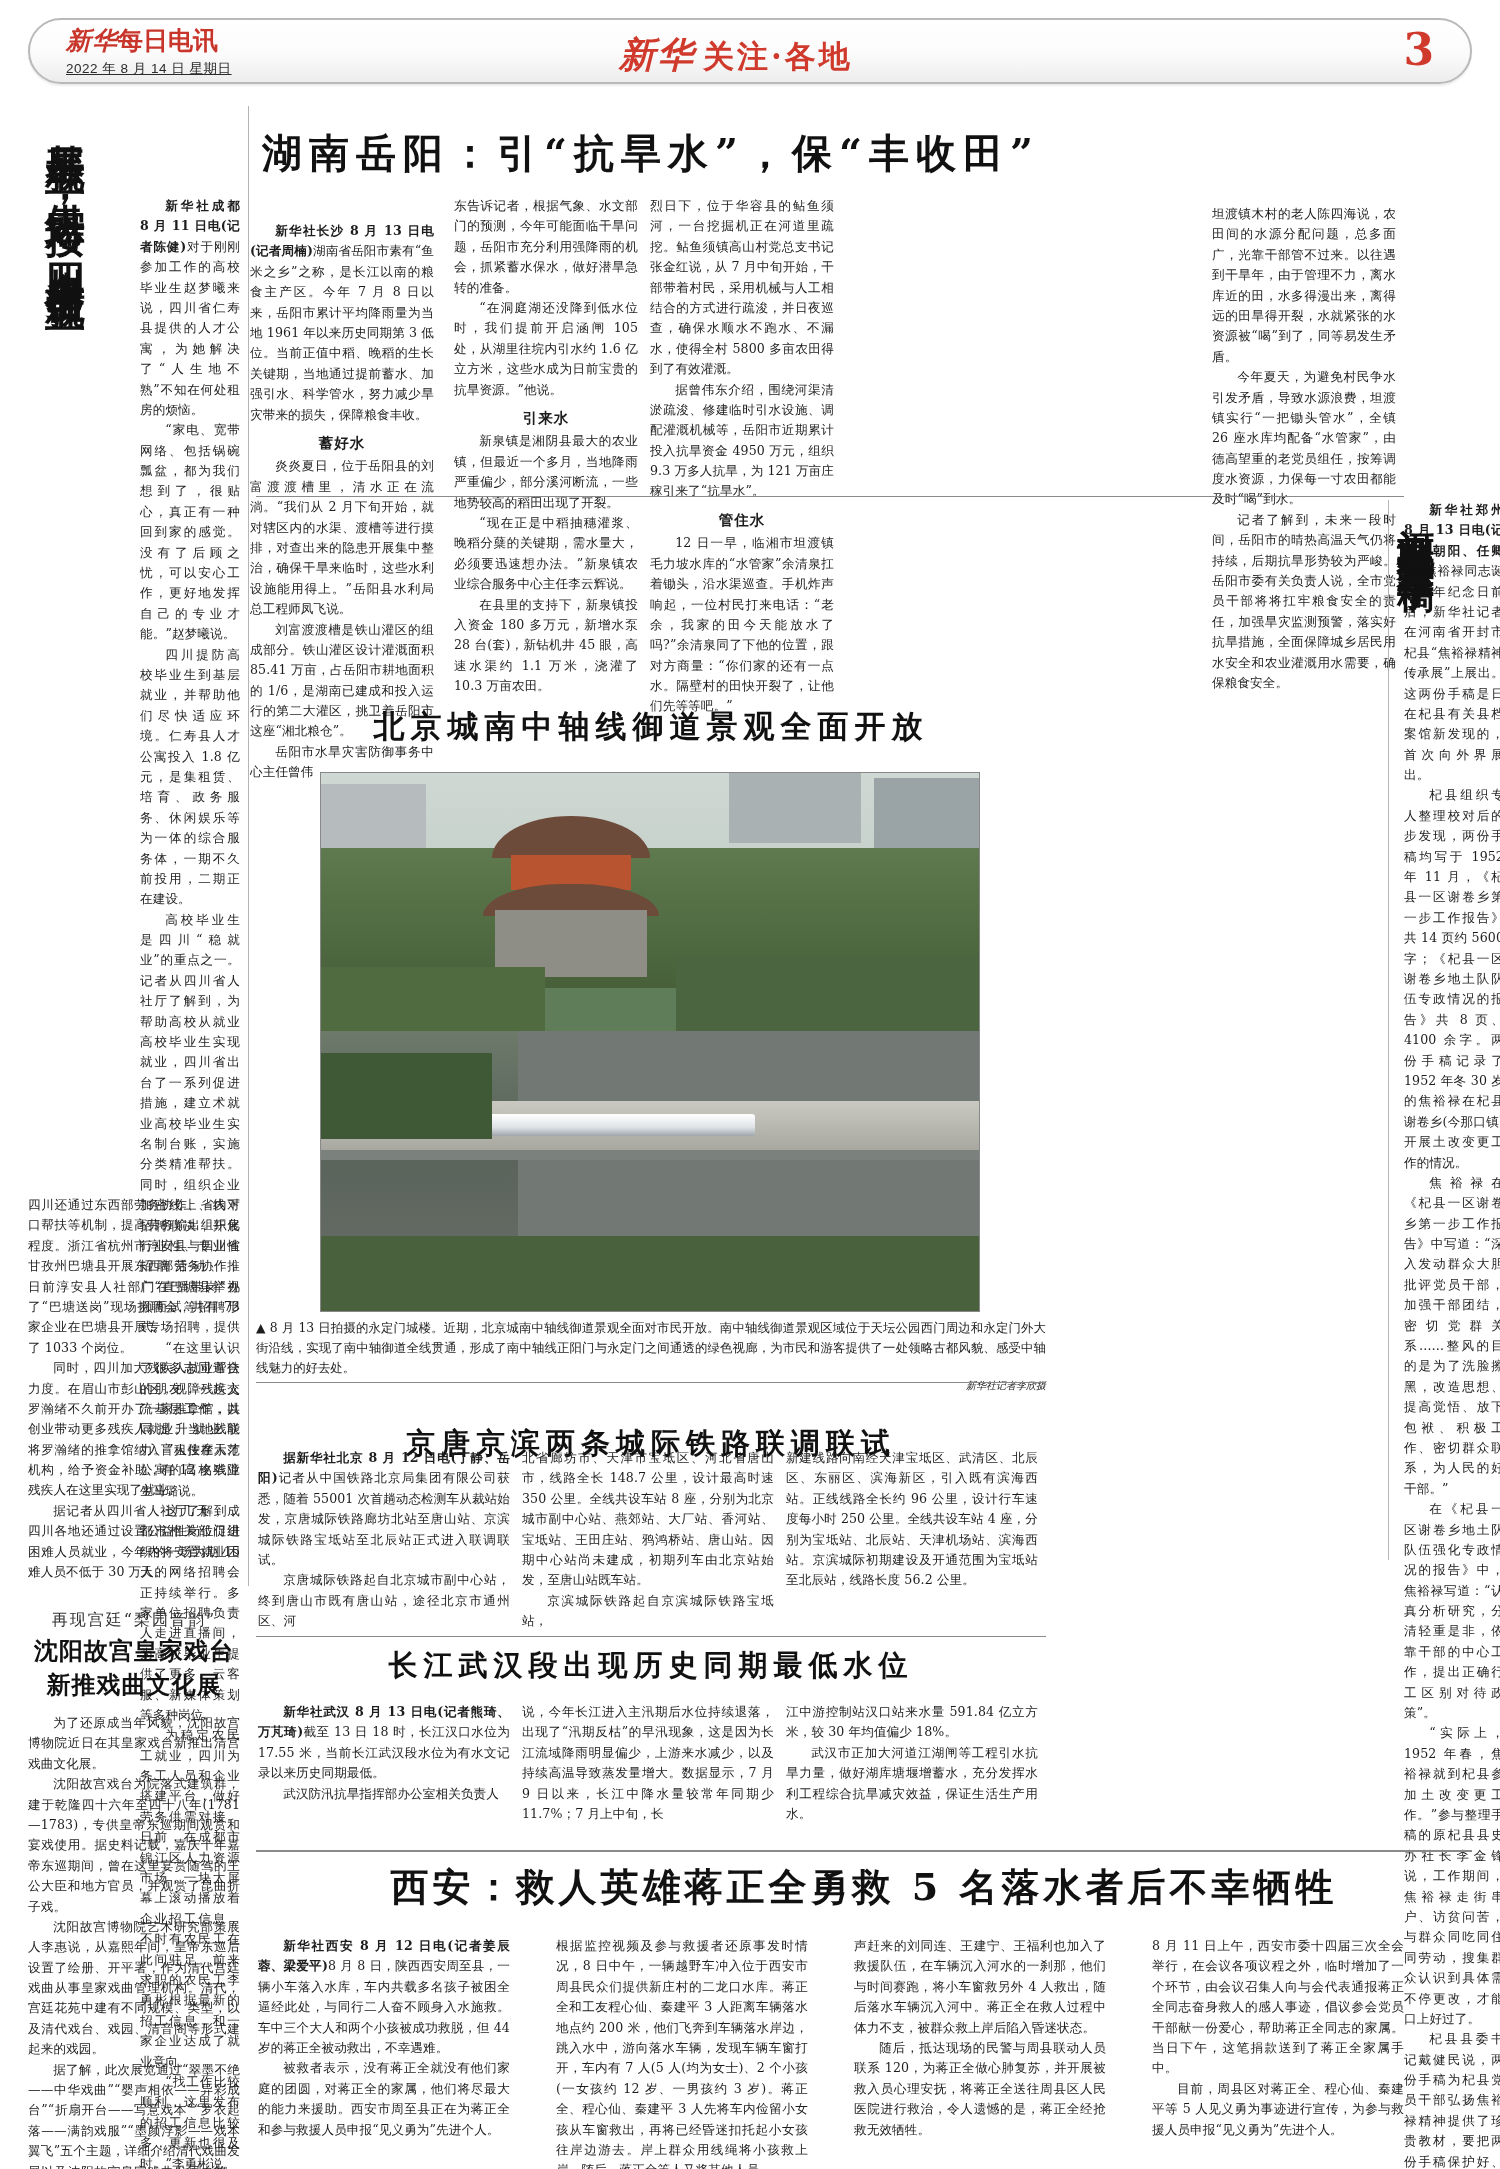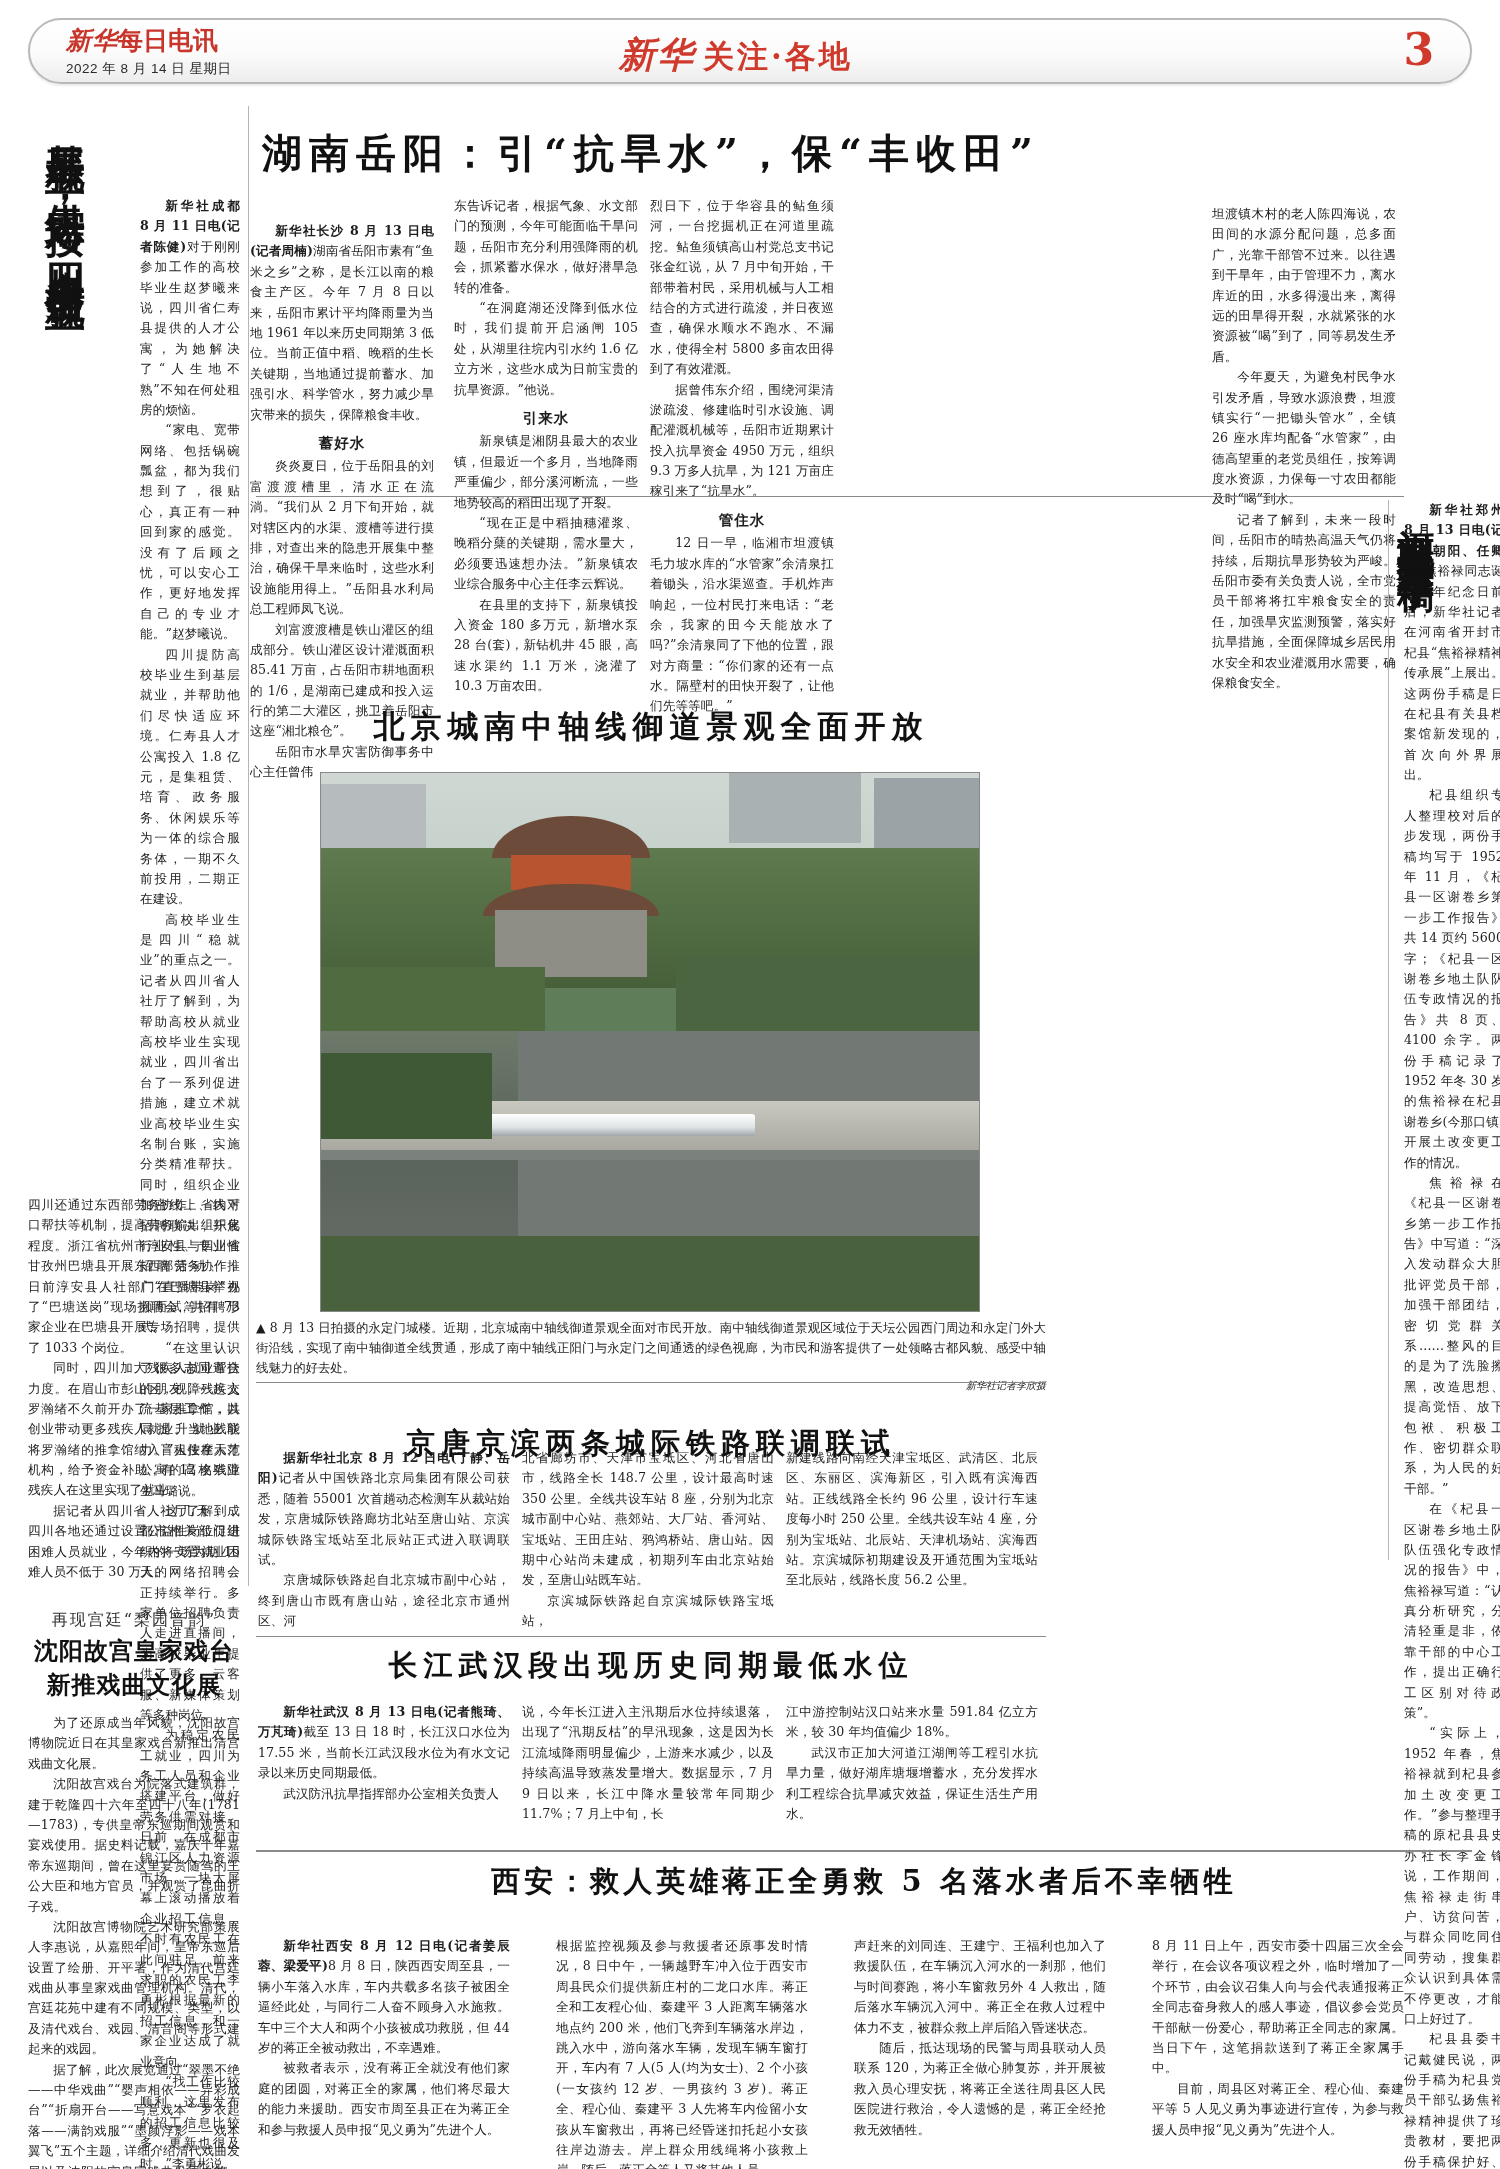--- a/index.html
+++ b/index.html
@@ -30,20 +30,21 @@
     font-family: "DejaVu Serif", serif;
     font-weight: bold; font-size: 25px; letter-spacing: 1px;
     color: #c8352b; line-height: 1.05;
     font-style: italic;
   }
   .mh-logo .plain { font-style: normal; letter-spacing: 0px; font-family: Liberation Mono, monospace; }
   .mh-date {
     font-size: 13.5px; color: #2b2b2b; margin-top: 4px;
     font-family: "Liberation Sans", sans-serif;
     letter-spacing: .5px;
+    text-decoration: underline;
   }
   .mh-center {
     position: absolute; left: 50%; top: 11px;
     transform: translateX(-56%);
     white-space: nowrap;
   }
   .mh-center .brand {
     font-size: 36px; font-weight: bold; color: #cf3a2d;
     font-style: italic; letter-spacing: 2px;
     font-family: "DejaVu Serif", serif;
@@ -310,21 +311,21 @@
   <p>杞县县委书记戴健民说，两份手稿为杞县党员干部弘扬焦裕禄精神提供了珍贵教材，要把两份手稿保护好、运用好，充分发挥焦裕禄精神在传承红色基因、爱国主义教育等方面的重要作用。</p>
 </div>
 <div class="colbox" style="left:1396px; top:500px; width:100px; height:1060px;">
   <div class="vhead" style="font-size:37px; height:1060px; letter-spacing:3px;">河南杞县发现焦裕禄近万字工作手稿</div>
 </div>
 
 <div class="vrule" style="left:1388px; top:500px; height:1060px;"></div>
 
 <div class="rule" style="left:256px; top:1850px; width:1216px; height:2px;"></div>
 <div class="colbox" style="left:256px; top:1862px; width:1216px;">
-  <div class="h-main" style="font-size:29px; letter-spacing:4px;">西安：救人英雄蒋正全勇救 5 名落水者后不幸牺牲</div>
+  <div class="h-main" style="font-size:38px; letter-spacing:4px;">西安：救人英雄蒋正全勇救 5 名落水者后不幸牺牲</div>
 </div>
 
 <div class="colbox col-text" style="left:258px; top:1936px; width:252px; height:220px;">
   <p class="lead"><span class="dateline">新华社西安 8 月 12 日电(记者姜辰蓉、梁爱平)</span><span>8 月 8 日，陕西西安周至县，一辆小车落入水库，车内共载多名孩子被困全逼经此处，与同行二人奋不顾身入水施救。车中三个大人和两个小孩被成功救脱，但 44 岁的蒋正全被动救出，不幸遇难。</span></p>
   <p>被救者表示，没有蒋正全就没有他们家庭的团圆，对蒋正全的家属，他们将尽最大的能力来援助。西安市周至县正在为蒋正全和参与救援人员申报“见义勇为”先进个人。</p>
 </div>
 <div class="colbox col-text" style="left:556px; top:1936px; width:252px; height:220px;">
   <p class="nonindent">根据监控视频及参与救援者还原事发时情况，8 日中午，一辆越野车冲入位于西安市周县民众们提供新庄村的二龙口水库。蒋正全和工友程心仙、秦建平 3 人距离车辆落水地点约 200 米，他们飞奔到车辆落水岸边，跳入水中，游向落水车辆，发现车辆车窗打开，车内有 7 人(5 人(均为女士)、2 个小孩(一女孩约 12 岁、一男孩约 3 岁)。蒋正全、程心仙、秦建平 3 人先将车内俭留小女孩从车窗救出，再将已经昏迷扣托起小女孩往岸边游去。岸上群众用线绳将小孩救上岸，随后，蒋正全等人又将其他人员</p>
 </div>
 <div class="colbox col-text" style="left:854px; top:1936px; width:252px; height:220px;">

